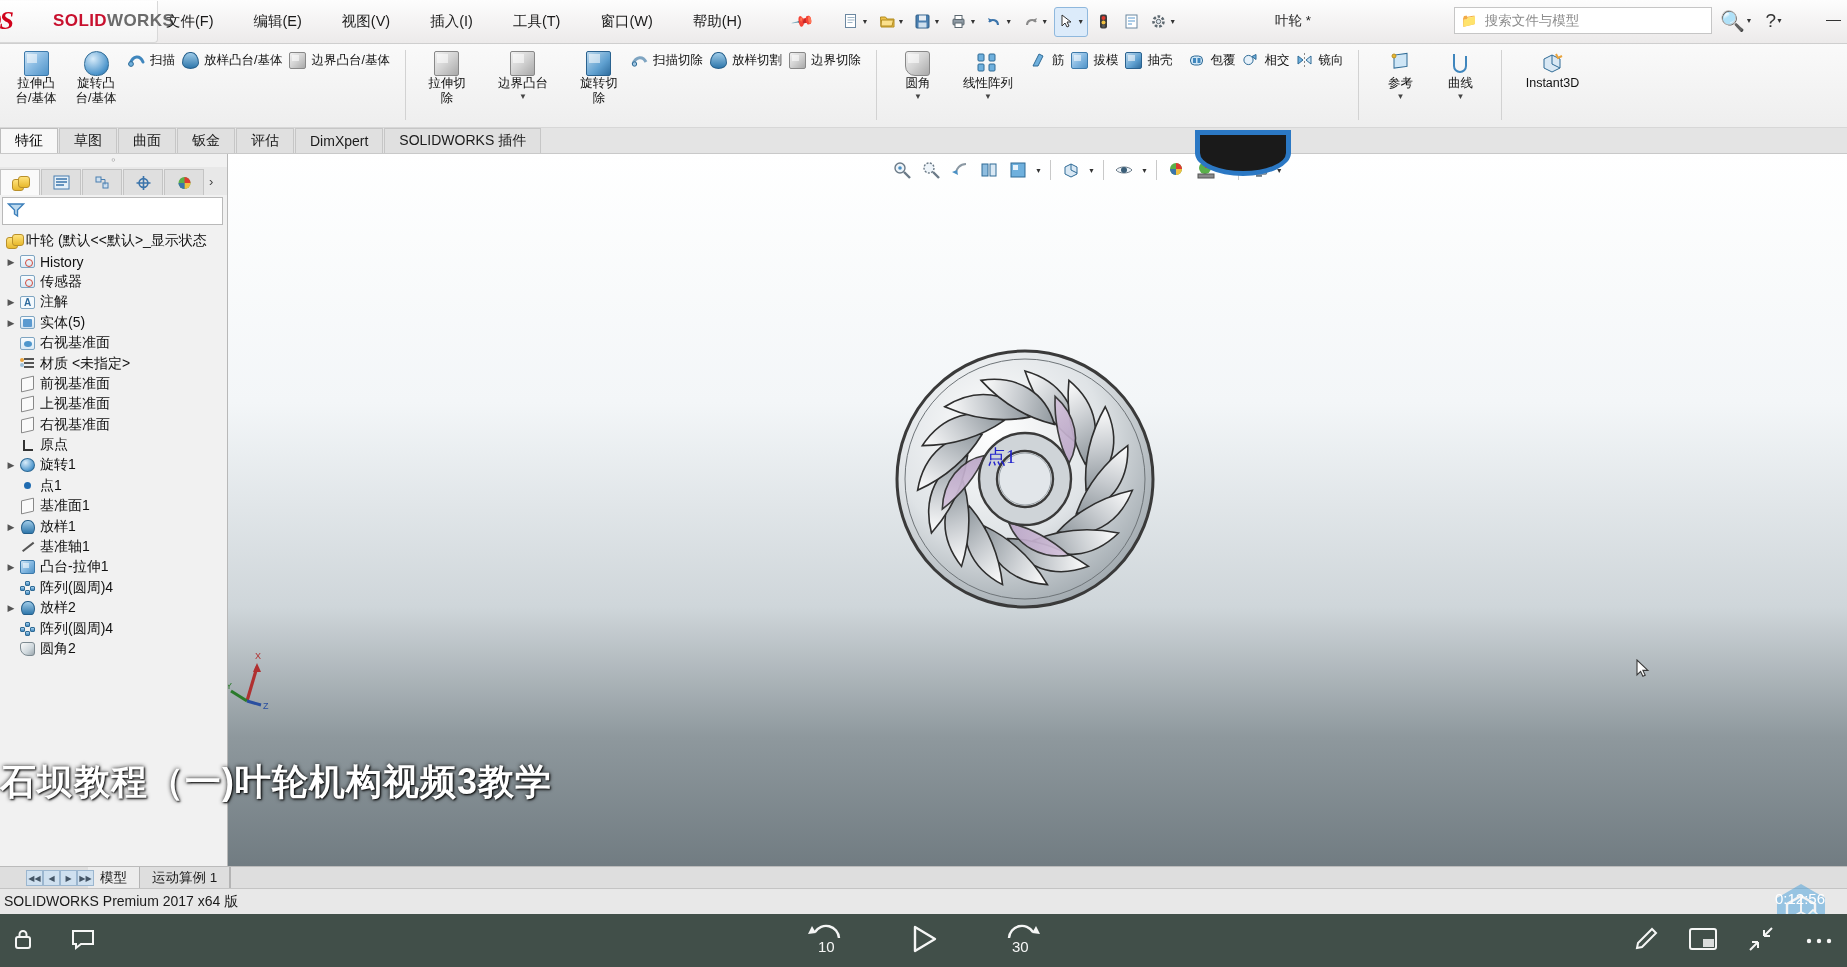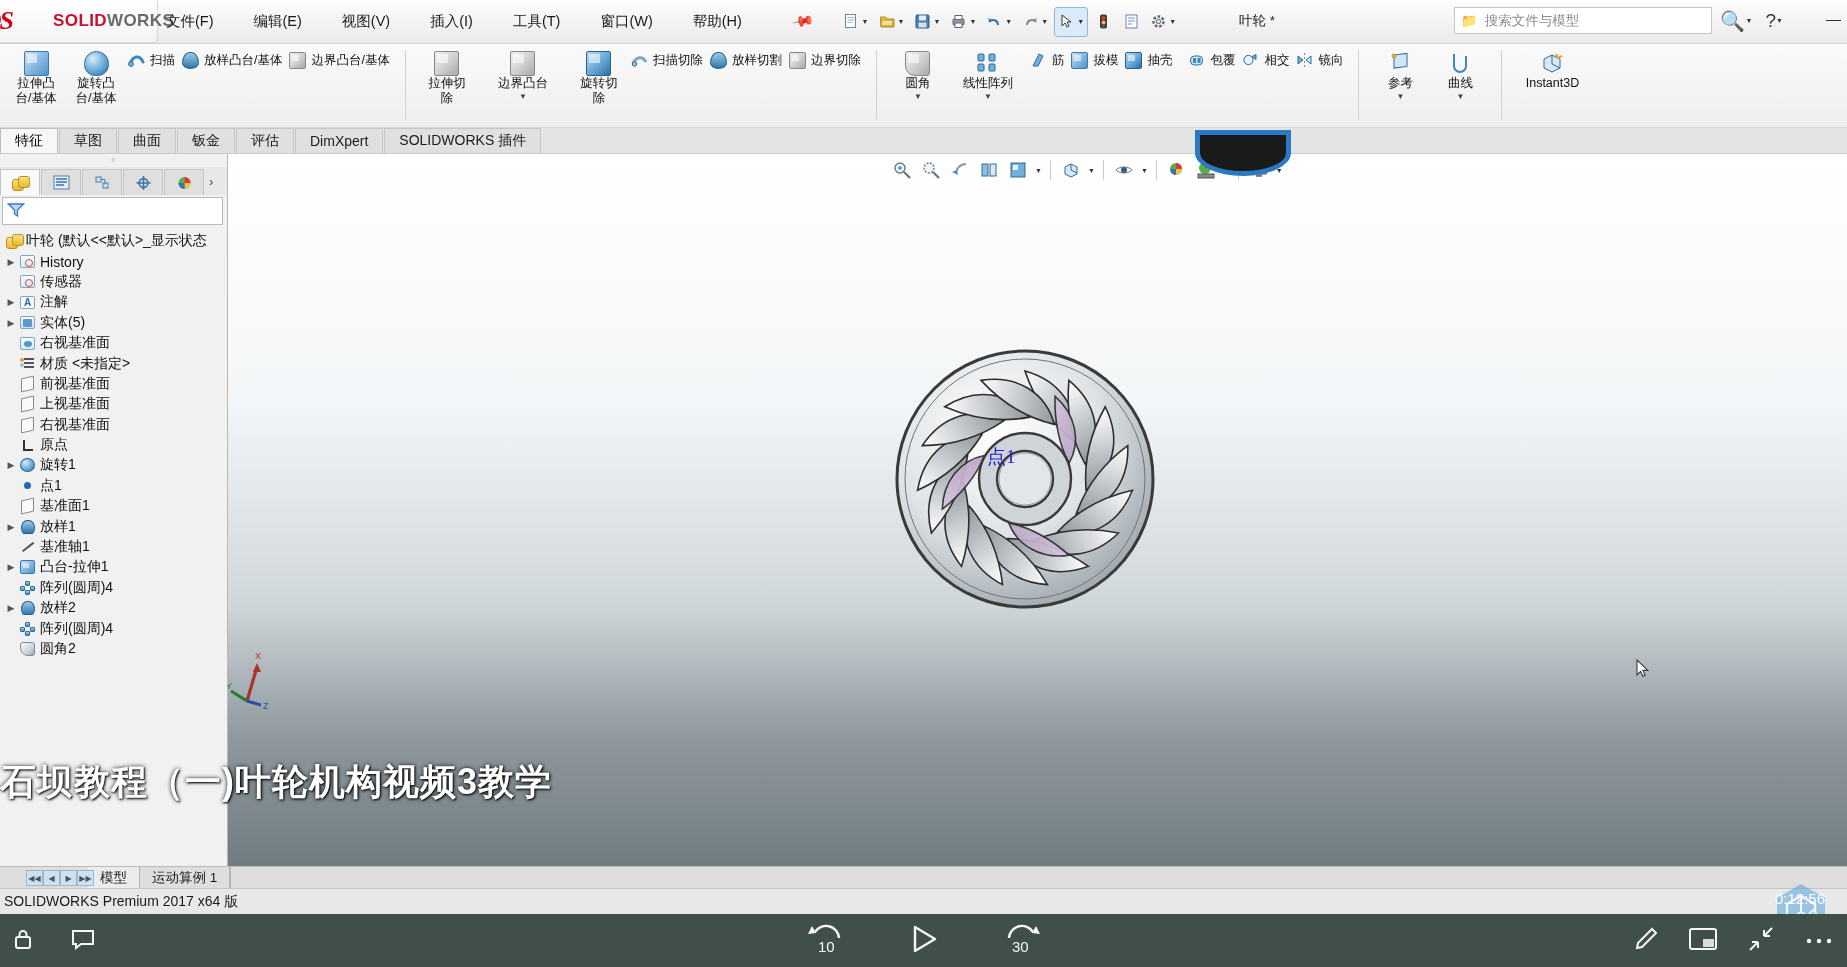--- a/index.html
+++ b/index.html
@@ -60,21 +60,21 @@
   }
   .qbtn {
     height: 30px; min-width: 26px; padding: 0 3px;
     display: flex; align-items: center; justify-content: center;
     gap: 2px; border: 1px solid transparent; border-radius: 3px;
   }
   .qbtn.active { background: #dcebfa; border: 1px solid #8fb8dd; }
   .caret { font-size: 7px; color: #333; }
 
   .doc-title {
-    position: absolute; left: 1239px; top: 12px;
+    position: absolute; left: 1275px; top: 12px;
     font-size: 13.5px; color: #222;
   }
 
   .search-wrap {
     position: absolute; right: 64px; top: 7px;
     display: flex; align-items: center;
   }
   .search-box {
     width: 258px; height: 27px;
     background: #fff; border: 1px solid #c6c6c6;

